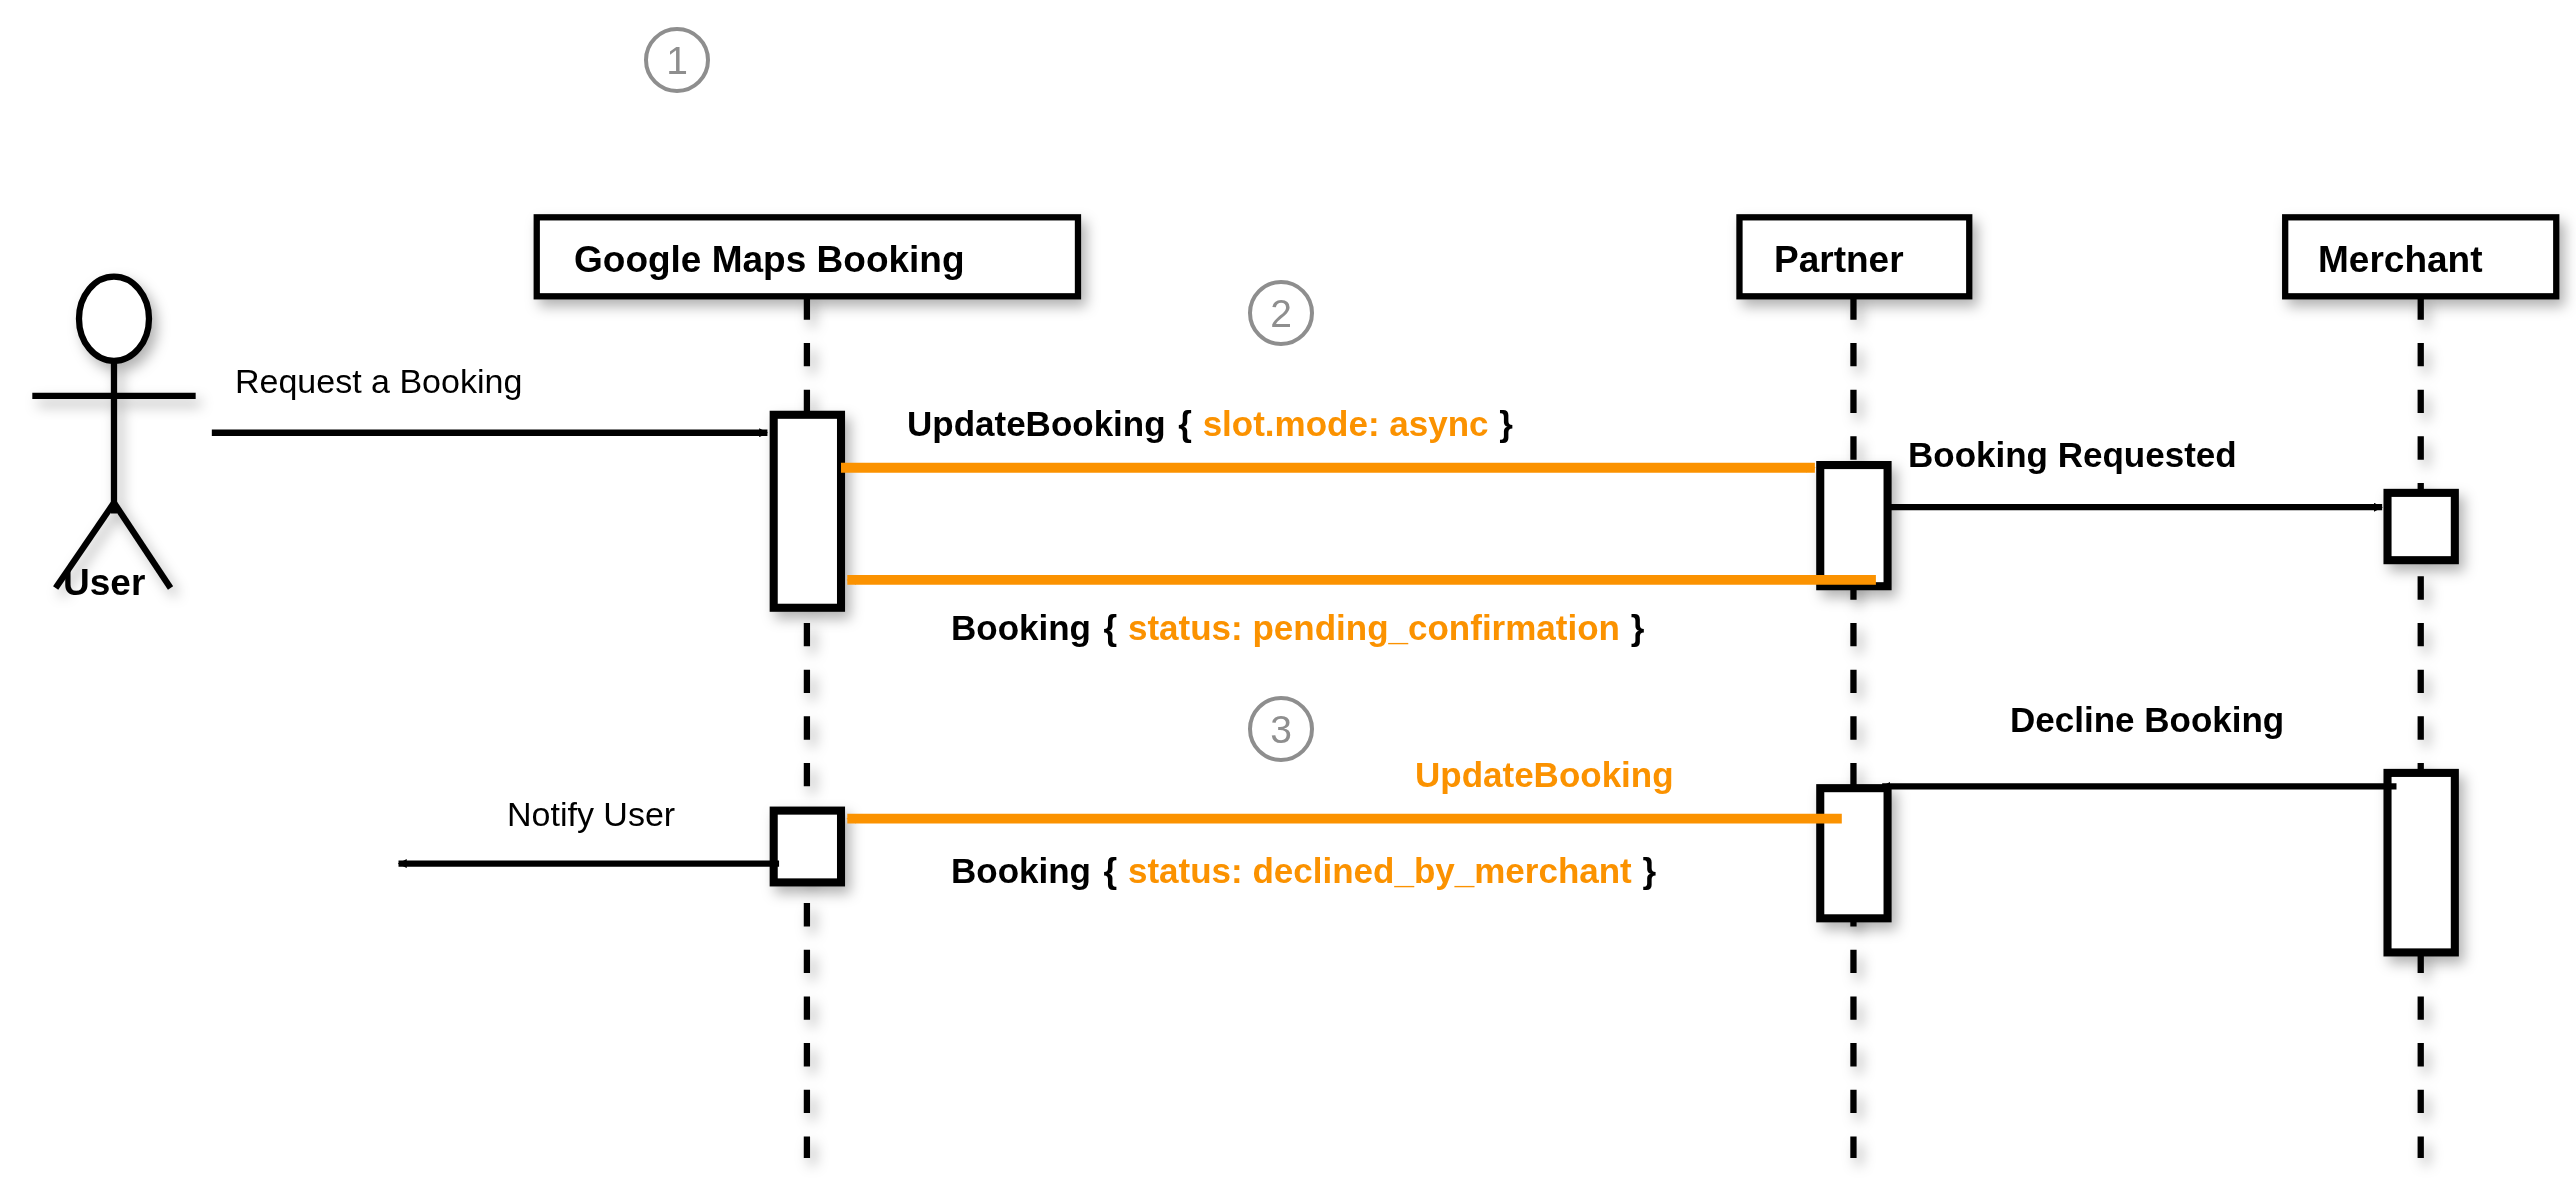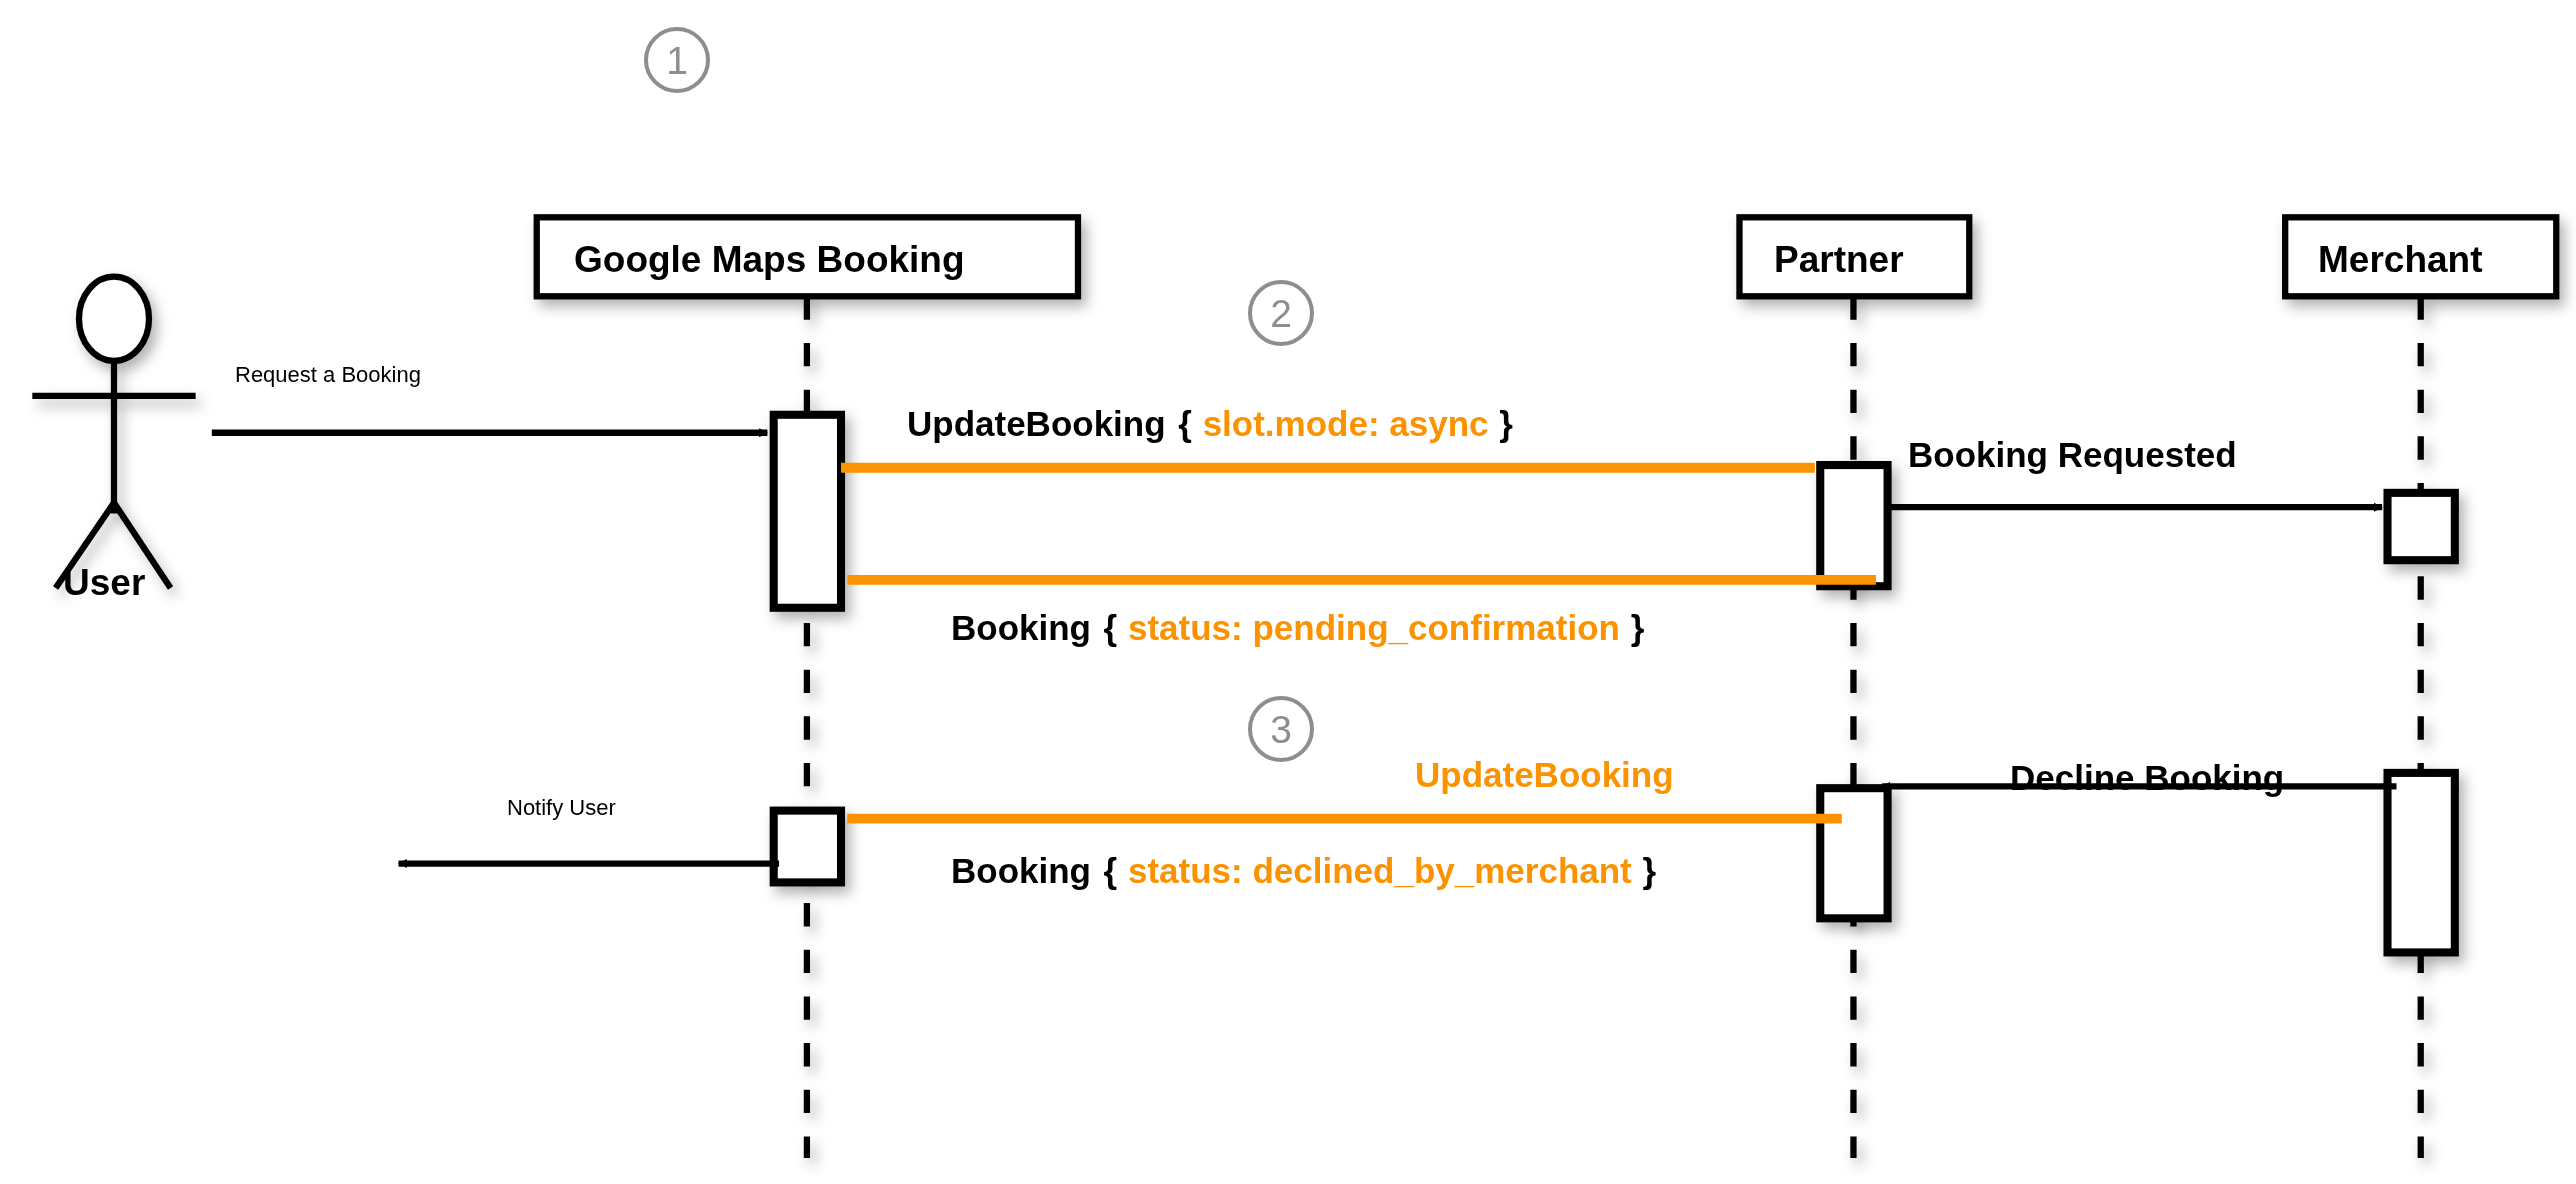--- a/index.html
+++ b/index.html
@@ -53,21 +53,21 @@
     color: #000000;
     font-weight: bold;
   }
   .msg-orange {
     font-size: 35px;
     font-weight: bold;
     color: #FB9200;
     margin-left: 28px;
   }
   .msg-plain {
-    font-size: 22px;
+    font-size: 34px;
     font-weight: normal;
     color: #000000;
   }
   .actor-label {
     font-size: 37px;
     font-weight: bold;
     color: #000000;
   }
   .step-num {
     position: absolute;
@@ -181,21 +181,21 @@
   </div>
 
   <div class="txt msg-bold" style="left:1908px; top:437px;">
     <span>Booking Requested</span>
   </div>
 
   <div class="txt msg-bold" style="left:951px; top:610px;">
     <span>Booking</span><span class="brace" style="padding-left:12.6px;">{</span><span class="accent" style="padding-left:10.8px;">status: pending_confirmation</span><span class="brace" style="padding-left:10.8px;">}</span>
   </div>
 
-  <div class="txt msg-bold" style="left:2010px; top:760px;">
+  <div class="txt msg-bold" style="left:2010px; top:702px;">
     <span>Decline Booking</span>
   </div>
 
   <div class="txt msg-orange" style="left:1387px; top:757px;">
     <span>UpdateBooking</span>
   </div>
 
   <div class="txt msg-bold" style="left:951px; top:853px;">
     <span>Booking</span><span class="brace" style="padding-left:12.6px;">{</span><span class="accent" style="padding-left:10.8px;">status: declined_by_merchant</span><span class="brace" style="padding-left:10.8px;">}</span>
   </div>

